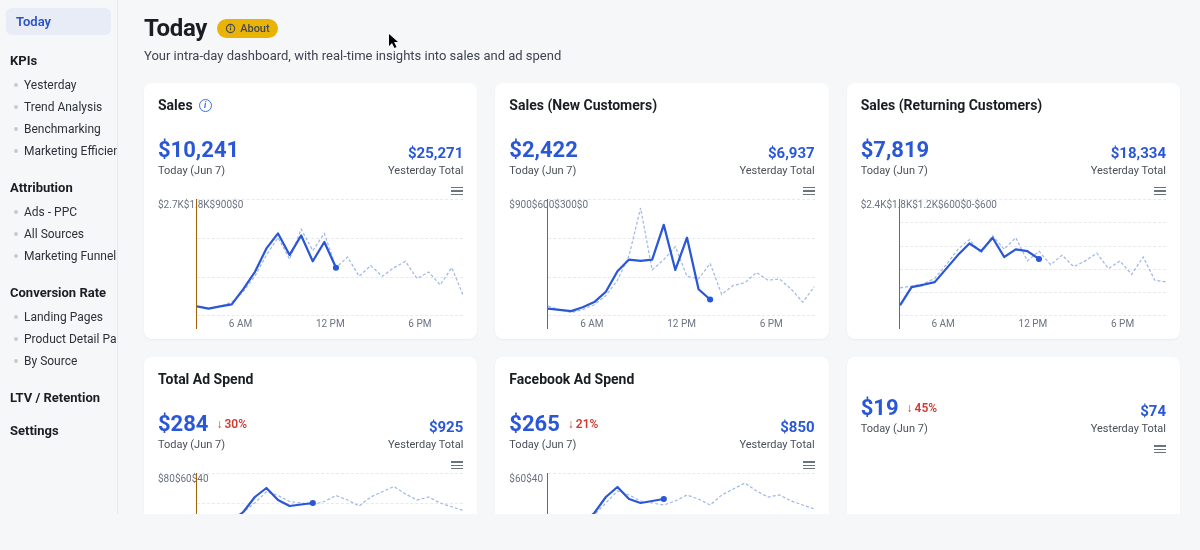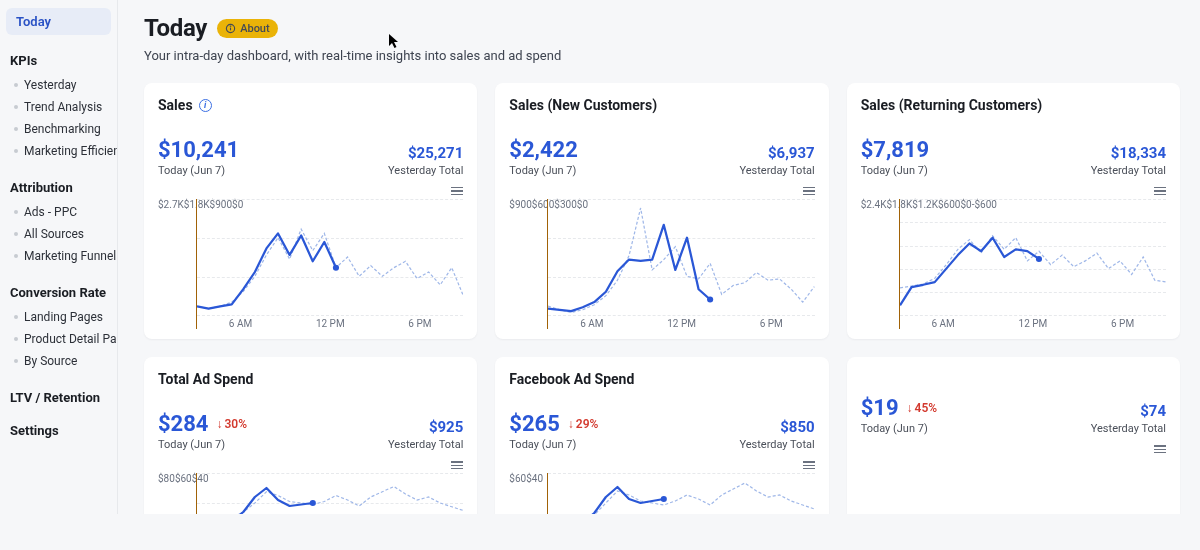--- a/index.html
+++ b/index.html
@@ -354,21 +354,21 @@
           <circle cx="113.04347826086956" cy="30" r="3" fill="#2a57d6"></circle>
         </svg>
 
       </div>
     </div>
   </div>
         <div class="card">
     <div class="card-title">Facebook Ad Spend</div>
     <div class="kpi-row">
       <div class="kpi-left">
-        <div class="big">$265<span class="delta-down">29%</span></div>
+        <div class="big">$265<span class="delta-down">21%</span></div>
         <div class="kpi-sub">Today (Jun 7)</div>
       </div>
       <div class="kpi-right">
         <div class="ytot">$850</div>
         <div class="ylbl">Yesterday Total</div>
       </div>
     </div>
     <div class="menu-icn">
             <span></span>
             <span></span>

